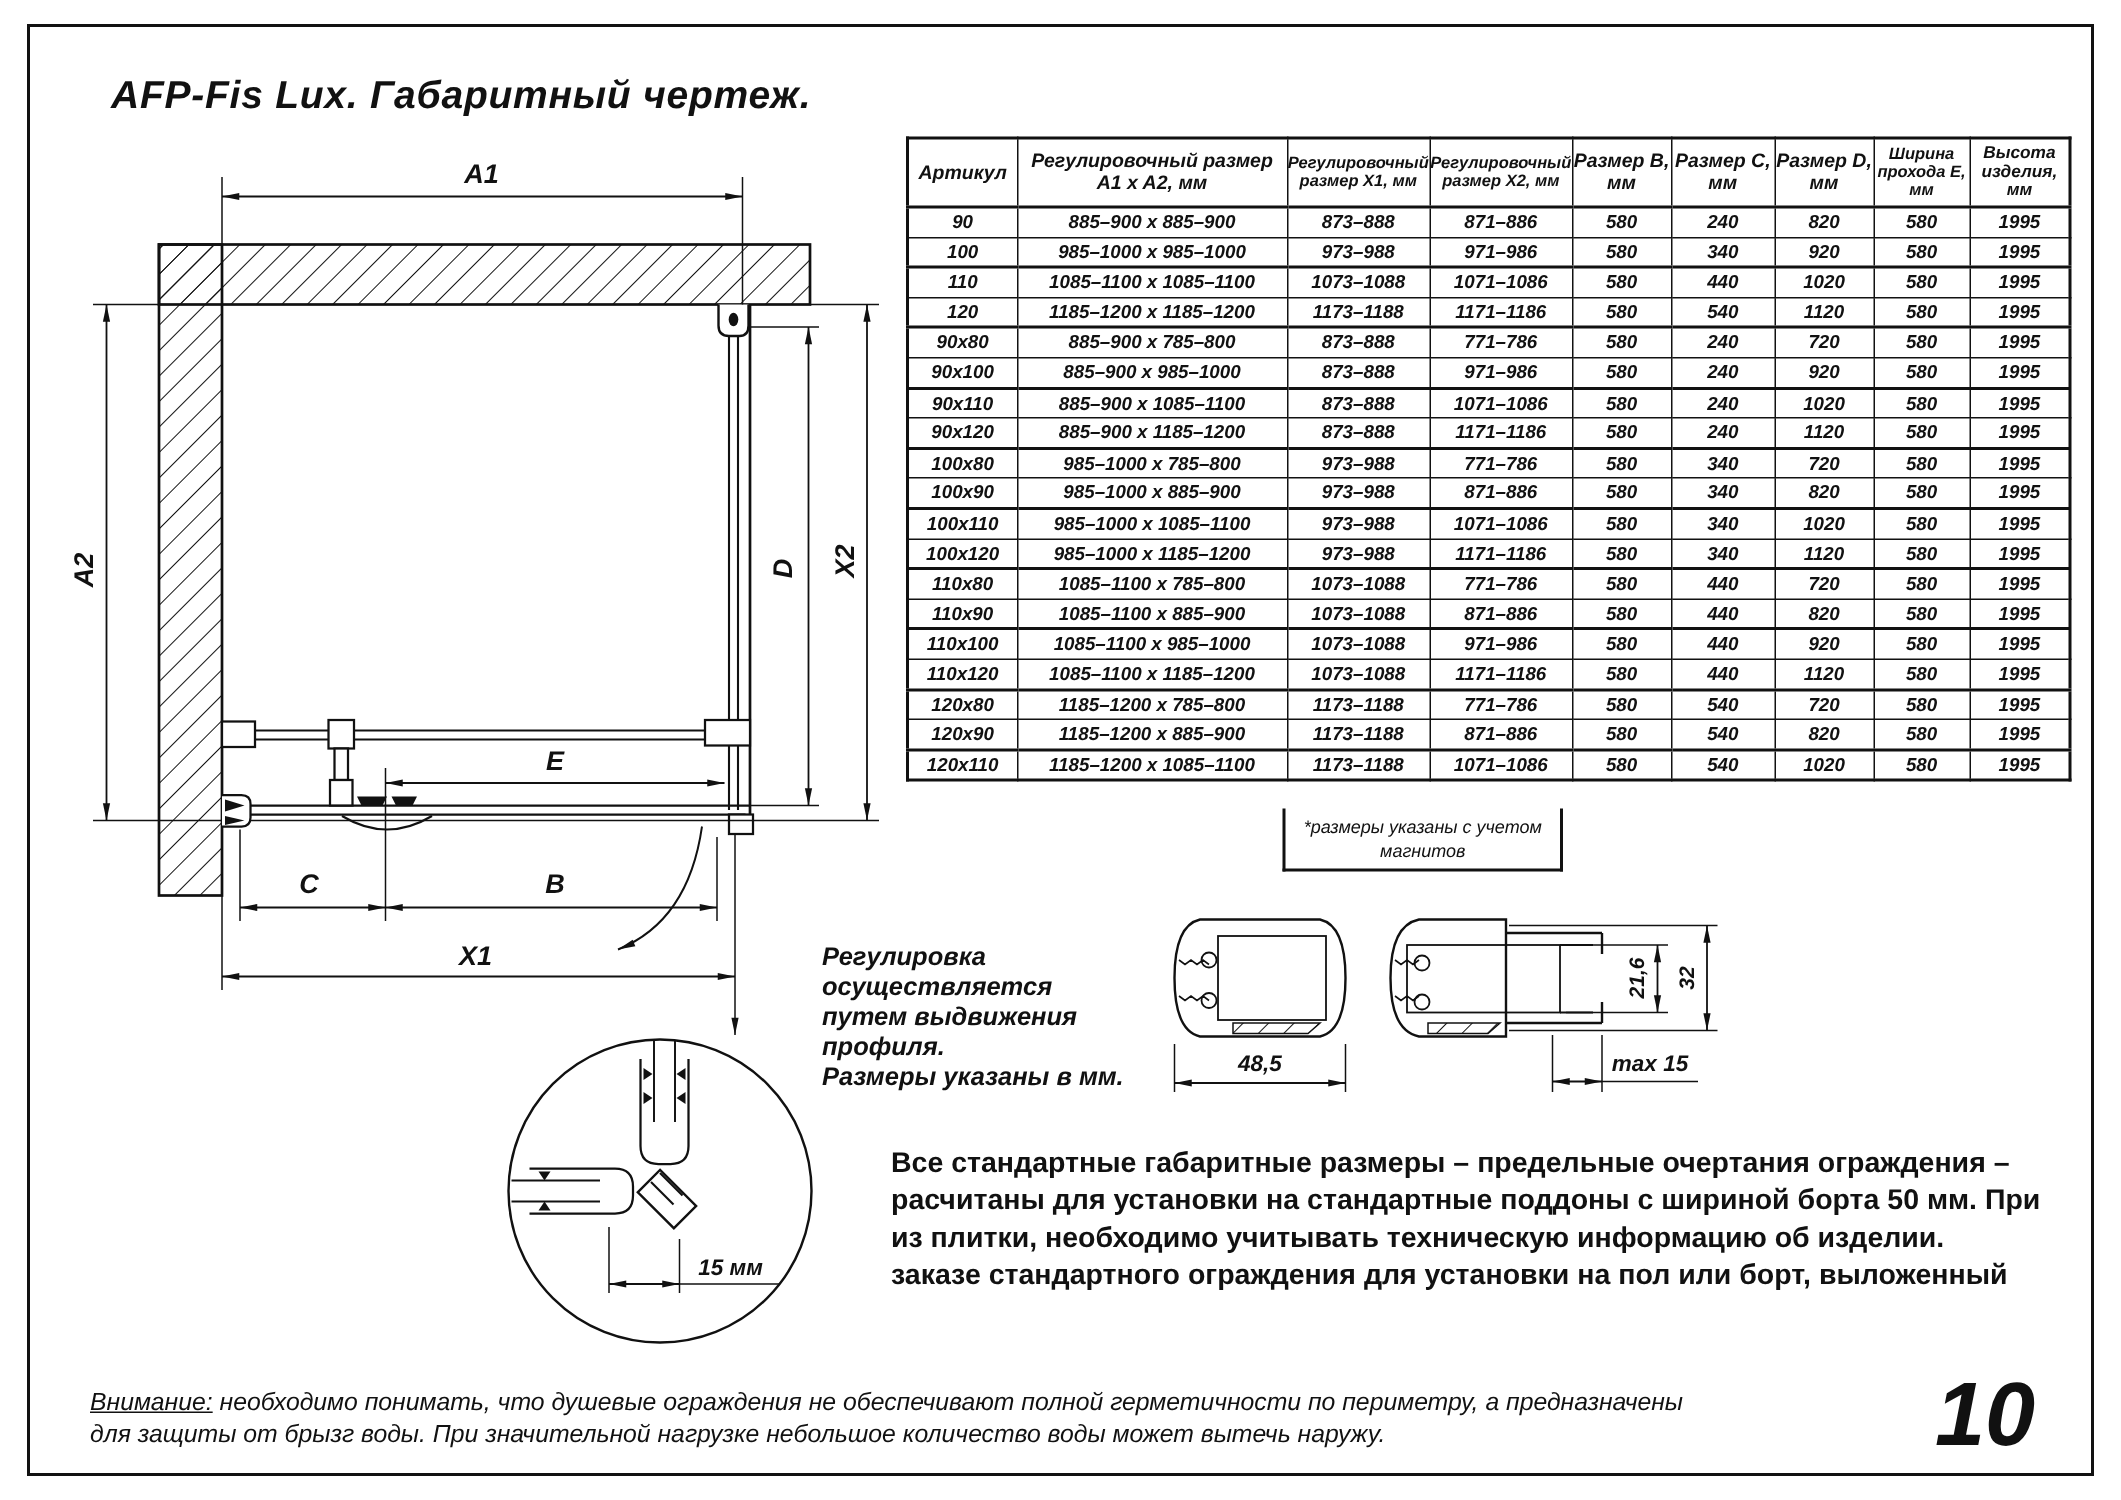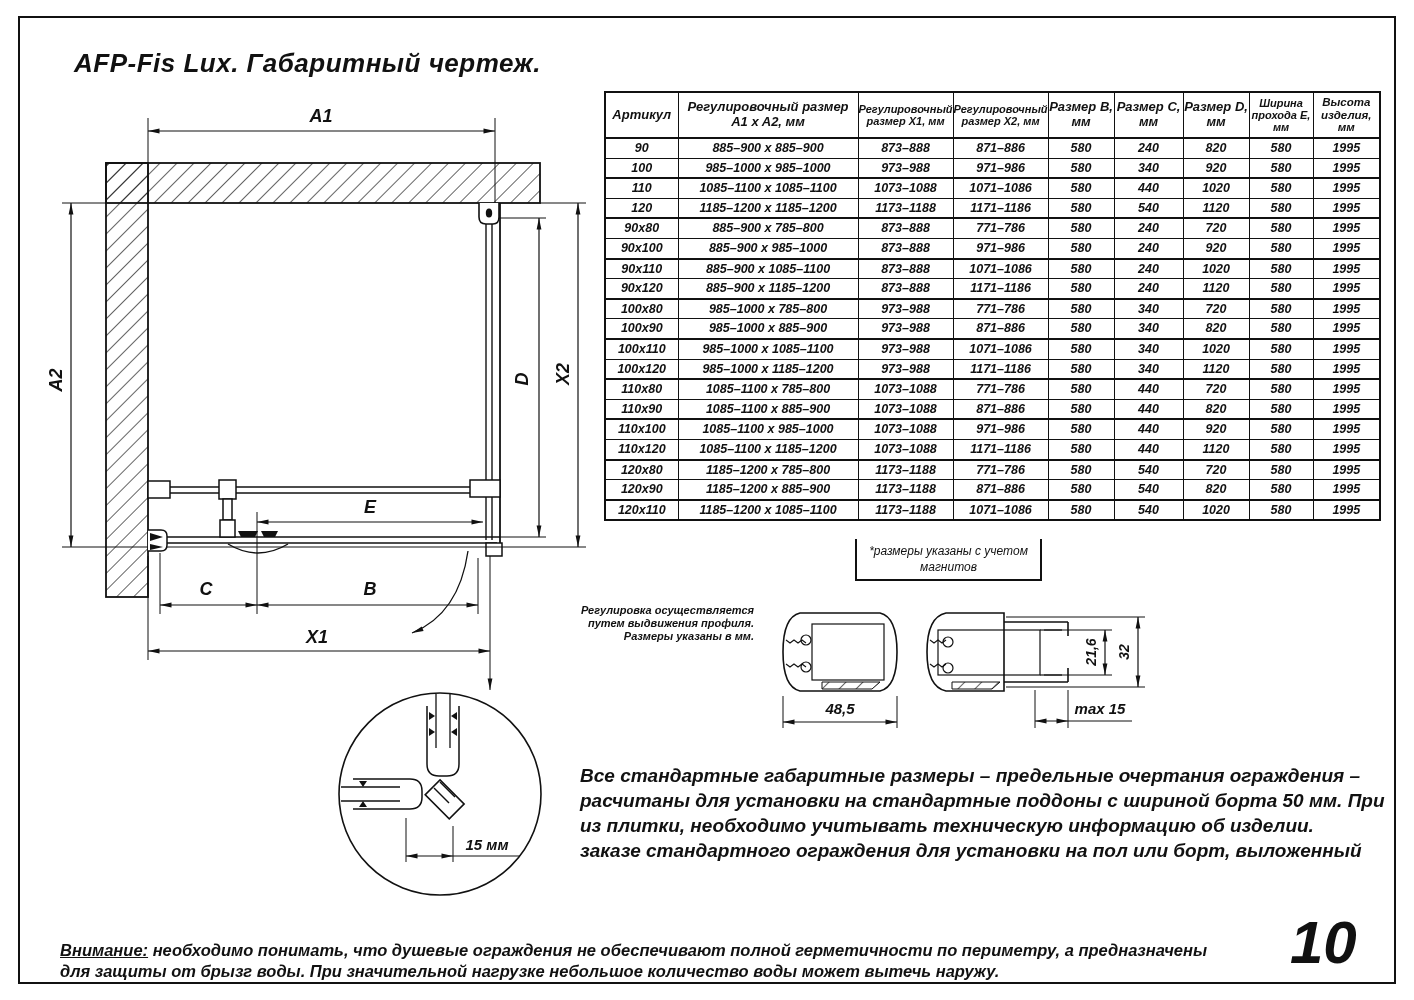--- a/index.html
+++ b/index.html
@@ -19,26 +19,26 @@
   .spec-table th,.spec-table td{border:1.5px solid #111;padding:0;vertical-align:middle;}
   .spec-table thead th{height:44px;font-size:13px;line-height:1.12;border-bottom:2.5px solid #111;}
   .spec-table thead th.hsm{font-size:11px;}
   .spec-table thead th.hxs{font-size:11.5px;}
   .spec-table td{height:18.6px;font-size:12.5px;line-height:1;}
   .spec-table tbody tr:nth-child(even) td{border-bottom:2.5px solid #111;}
   .footnote{position:absolute;left:855px;top:539px;width:183px;height:40px;border:2px solid #111;border-top:none;
             display:flex;flex-direction:column;justify-content:center;text-align:center;
             font-size:12px;font-style:italic;font-weight:normal;line-height:1.35;}
 
-  .reg-note{position:absolute;left:548px;top:604px;width:206px;text-align:right;
-            font-size:11px;font-style:italic;font-weight:bold;line-height:1.18;}
-  .paragraph{position:absolute;left:580px;top:763px;font-size:19px;font-style:italic;font-weight:bold;
+  .reg-note{position:absolute;left:548px;top:628px;width:206px;text-align:left;
+            font-size:17px;font-style:italic;font-weight:bold;line-height:1.18;}
+  .paragraph{position:absolute;left:594px;top:763px;font-size:19px;font-weight:bold;
              line-height:25px;white-space:nowrap;}
-  .warning{position:absolute;left:60px;top:925px;font-size:16.5px;font-style:italic;font-weight:bold;
-           line-height:21px;white-space:nowrap;margin-top:15px;}
+  .warning{position:absolute;left:60px;top:925px;font-size:16.5px;font-style:italic;font-weight:normal;
+           line-height:21px;white-space:nowrap;}
   .warning .u{text-decoration:underline;}
   .page-number{position:absolute;left:1290px;top:908px;font-size:60px;font-style:italic;font-weight:bold;}
 </style>
 </head>
 <body>
 
 <div class="page">
   <div class="frame"></div>
 
   <div class="title">AFP-Fis Lux. Габаритный чертеж.</div>

